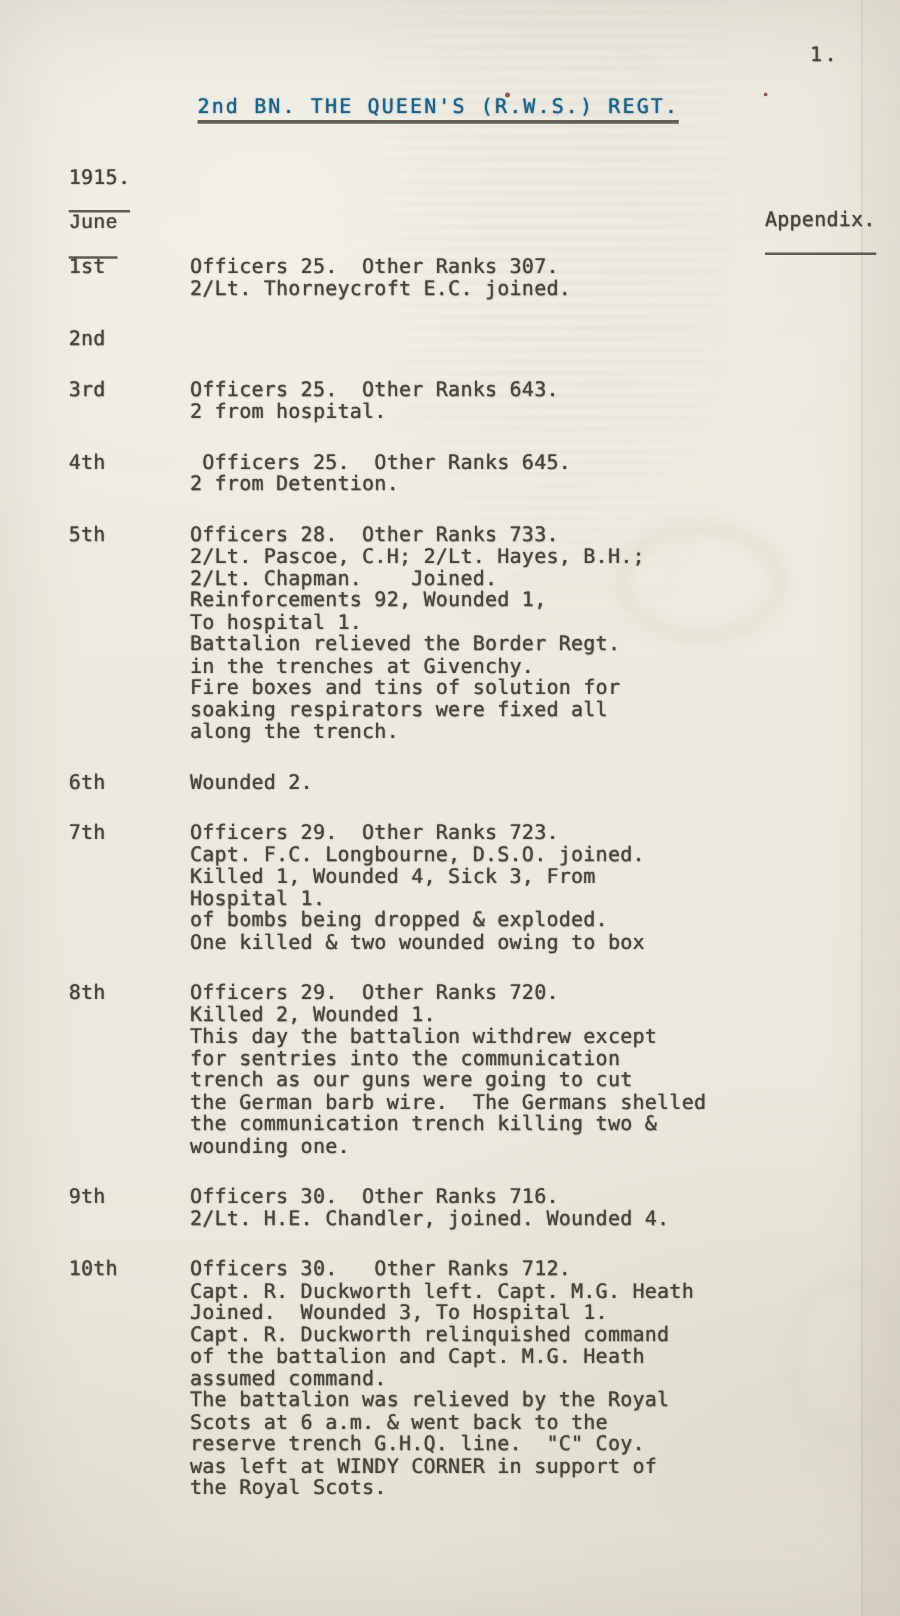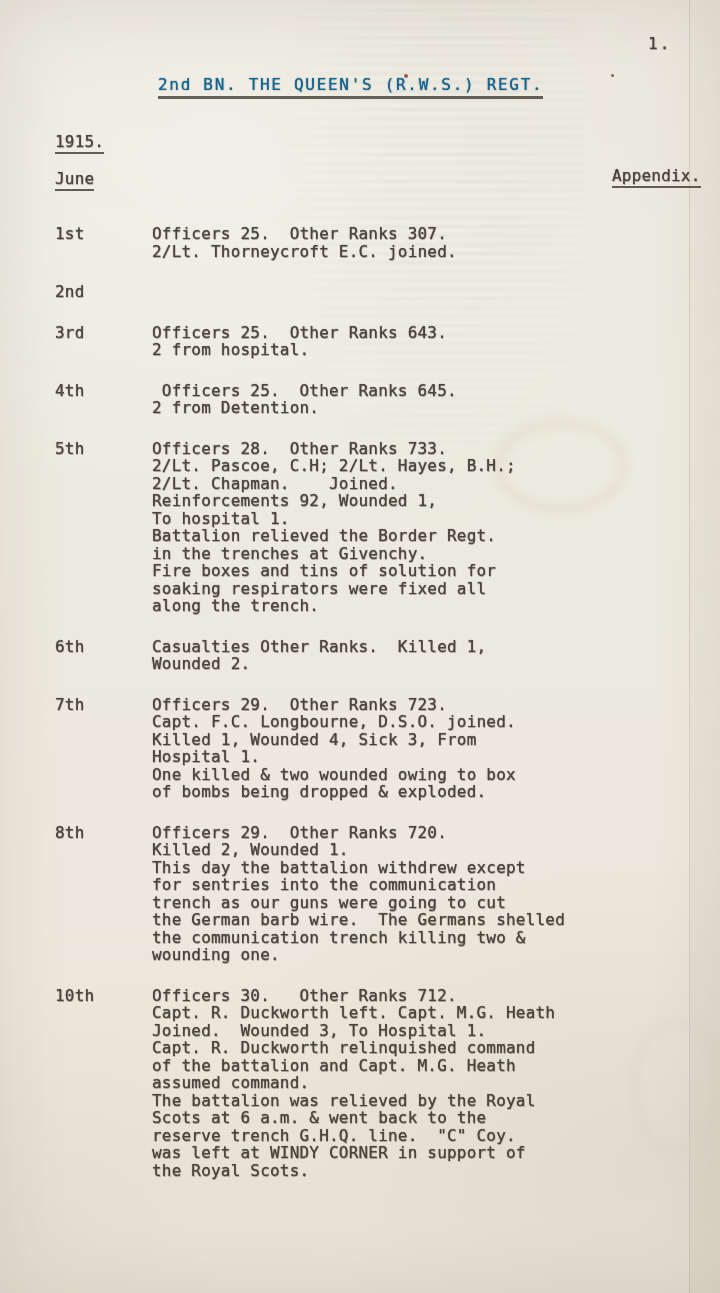--- a/index.html
+++ b/index.html
@@ -39,38 +39,37 @@
     color: #0369a1;
     padding-bottom: 2px;
     border-bottom: 3px solid rgba(62,56,47,0.78);
     text-shadow: 0 0 1.2px rgba(55,49,41,0.9);
     margin-left: 25px;
   }
   .year {
     position: absolute; left: 55px; top: 133px;
   }
   .month {
-    position: absolute; left: 55px; top: 170px;
+    position: absolute; left: 55px; top: 170px; font-family: Liberation Mono, monospace;
   }
   .appendix {
     position: absolute; left: 612px; top: 167px;
   }
   .underlined {
-    padding-bottom: 1px;
+    padding-bottom: 17px;
     border-bottom: 2.5px solid rgba(62,56,47,0.80);
   }
 
   
   .entries {
     position: absolute; left: 55px; top: 204px; width: 620px;
   }
   .entry {
     display: flex;
     margin-bottom: 23px;
-    margin-top: 21px;
   }
   .entry-date {
     flex: 0 0 97px;
   }
   .entry-lines .line { white-space: pre; }
 
   
   .ghost {
     position: absolute; left: 275px; top: 0; width: 310px; height: 520px;
     background: repeating-linear-gradient(
@@ -144,31 +143,35 @@
     <div class="entry-lines txt"><div class="line"> Officers 25.  Other Ranks 645.</div><div class="line">2 from Detention.</div></div>
   </div>
 
   <div class="entry">
     <div class="entry-date txt">5th</div>
     <div class="entry-lines txt"><div class="line">Officers 28.  Other Ranks 733.</div><div class="line">2/Lt. Pascoe, C.H; 2/Lt. Hayes, B.H.;</div><div class="line">2/Lt. Chapman.    Joined.</div><div class="line">Reinforcements 92, Wounded 1,</div><div class="line">To hospital 1.</div><div class="line">Battalion relieved the Border Regt.</div><div class="line">in the trenches at Givenchy.</div><div class="line">Fire boxes and tins of solution for</div><div class="line">soaking respirators were fixed all</div><div class="line">along the trench.</div></div>
   </div>
 
   <div class="entry">
     <div class="entry-date txt">6th</div>
-    <div class="entry-lines txt"><div class="line">Casualties Other Ranks.  Killed 1,</div><div class="line">Wounded 2.</div></div>
+    <div class="entry-lines txt"><div class="line">Wounded 2.</div></div>
   </div>
 
   <div class="entry">
     <div class="entry-date txt">7th</div>
-    <div class="entry-lines txt"><div class="line">Officers 29.  Other Ranks 723.</div><div class="line">Capt. F.C. Longbourne, D.S.O. joined.</div><div class="line">Killed 1, Wounded 4, Sick 3, From</div><div class="line">Hospital 1.</div><div class="line">One killed &amp; two wounded owing to box</div><div class="line">of bombs being dropped &amp; exploded.</div></div>
+    <div class="entry-lines txt"><div class="line">Officers 29.  Other Ranks 723.</div><div class="line">Capt. F.C. Longbourne, D.S.O. joined.</div><div class="line">Killed 1, Wounded 4, Sick 3, From</div><div class="line">Hospital 1.</div><div class="line">of bombs being dropped &amp; exploded.</div><div class="line">One killed &amp; two wounded owing to box</div></div>
   </div>
 
   <div class="entry">
     <div class="entry-date txt">8th</div>
     <div class="entry-lines txt"><div class="line">Officers 29.  Other Ranks 720.</div><div class="line">Killed 2, Wounded 1.</div><div class="line">This day the battalion withdrew except</div><div class="line">for sentries into the communication</div><div class="line">trench as our guns were going to cut</div><div class="line">the German barb wire.  The Germans shelled</div><div class="line">the communication trench killing two &amp;</div><div class="line">wounding one.</div></div>
   </div>
 
+  <div class="entry">
+    <div class="entry-date txt">9th</div>
+    <div class="entry-lines txt"><div class="line">Officers 30.  Other Ranks 716.</div><div class="line">2/Lt. H.E. Chandler, joined. Wounded 4.</div></div>
+  </div>
 
   <div class="entry">
     <div class="entry-date txt">10th</div>
     <div class="entry-lines txt"><div class="line">Officers 30.   Other Ranks 712.</div><div class="line">Capt. R. Duckworth left. Capt. M.G. Heath</div><div class="line">Joined.  Wounded 3, To Hospital 1.</div><div class="line">Capt. R. Duckworth relinquished command</div><div class="line">of the battalion and Capt. M.G. Heath</div><div class="line">assumed command.</div><div class="line">The battalion was relieved by the Royal</div><div class="line">Scots at 6 a.m. &amp; went back to the</div><div class="line">reserve trench G.H.Q. line.  "C" Coy.</div><div class="line">was left at WINDY CORNER in support of</div><div class="line">the Royal Scots.</div></div>
   </div>
 </div>
 
 </body></html>

